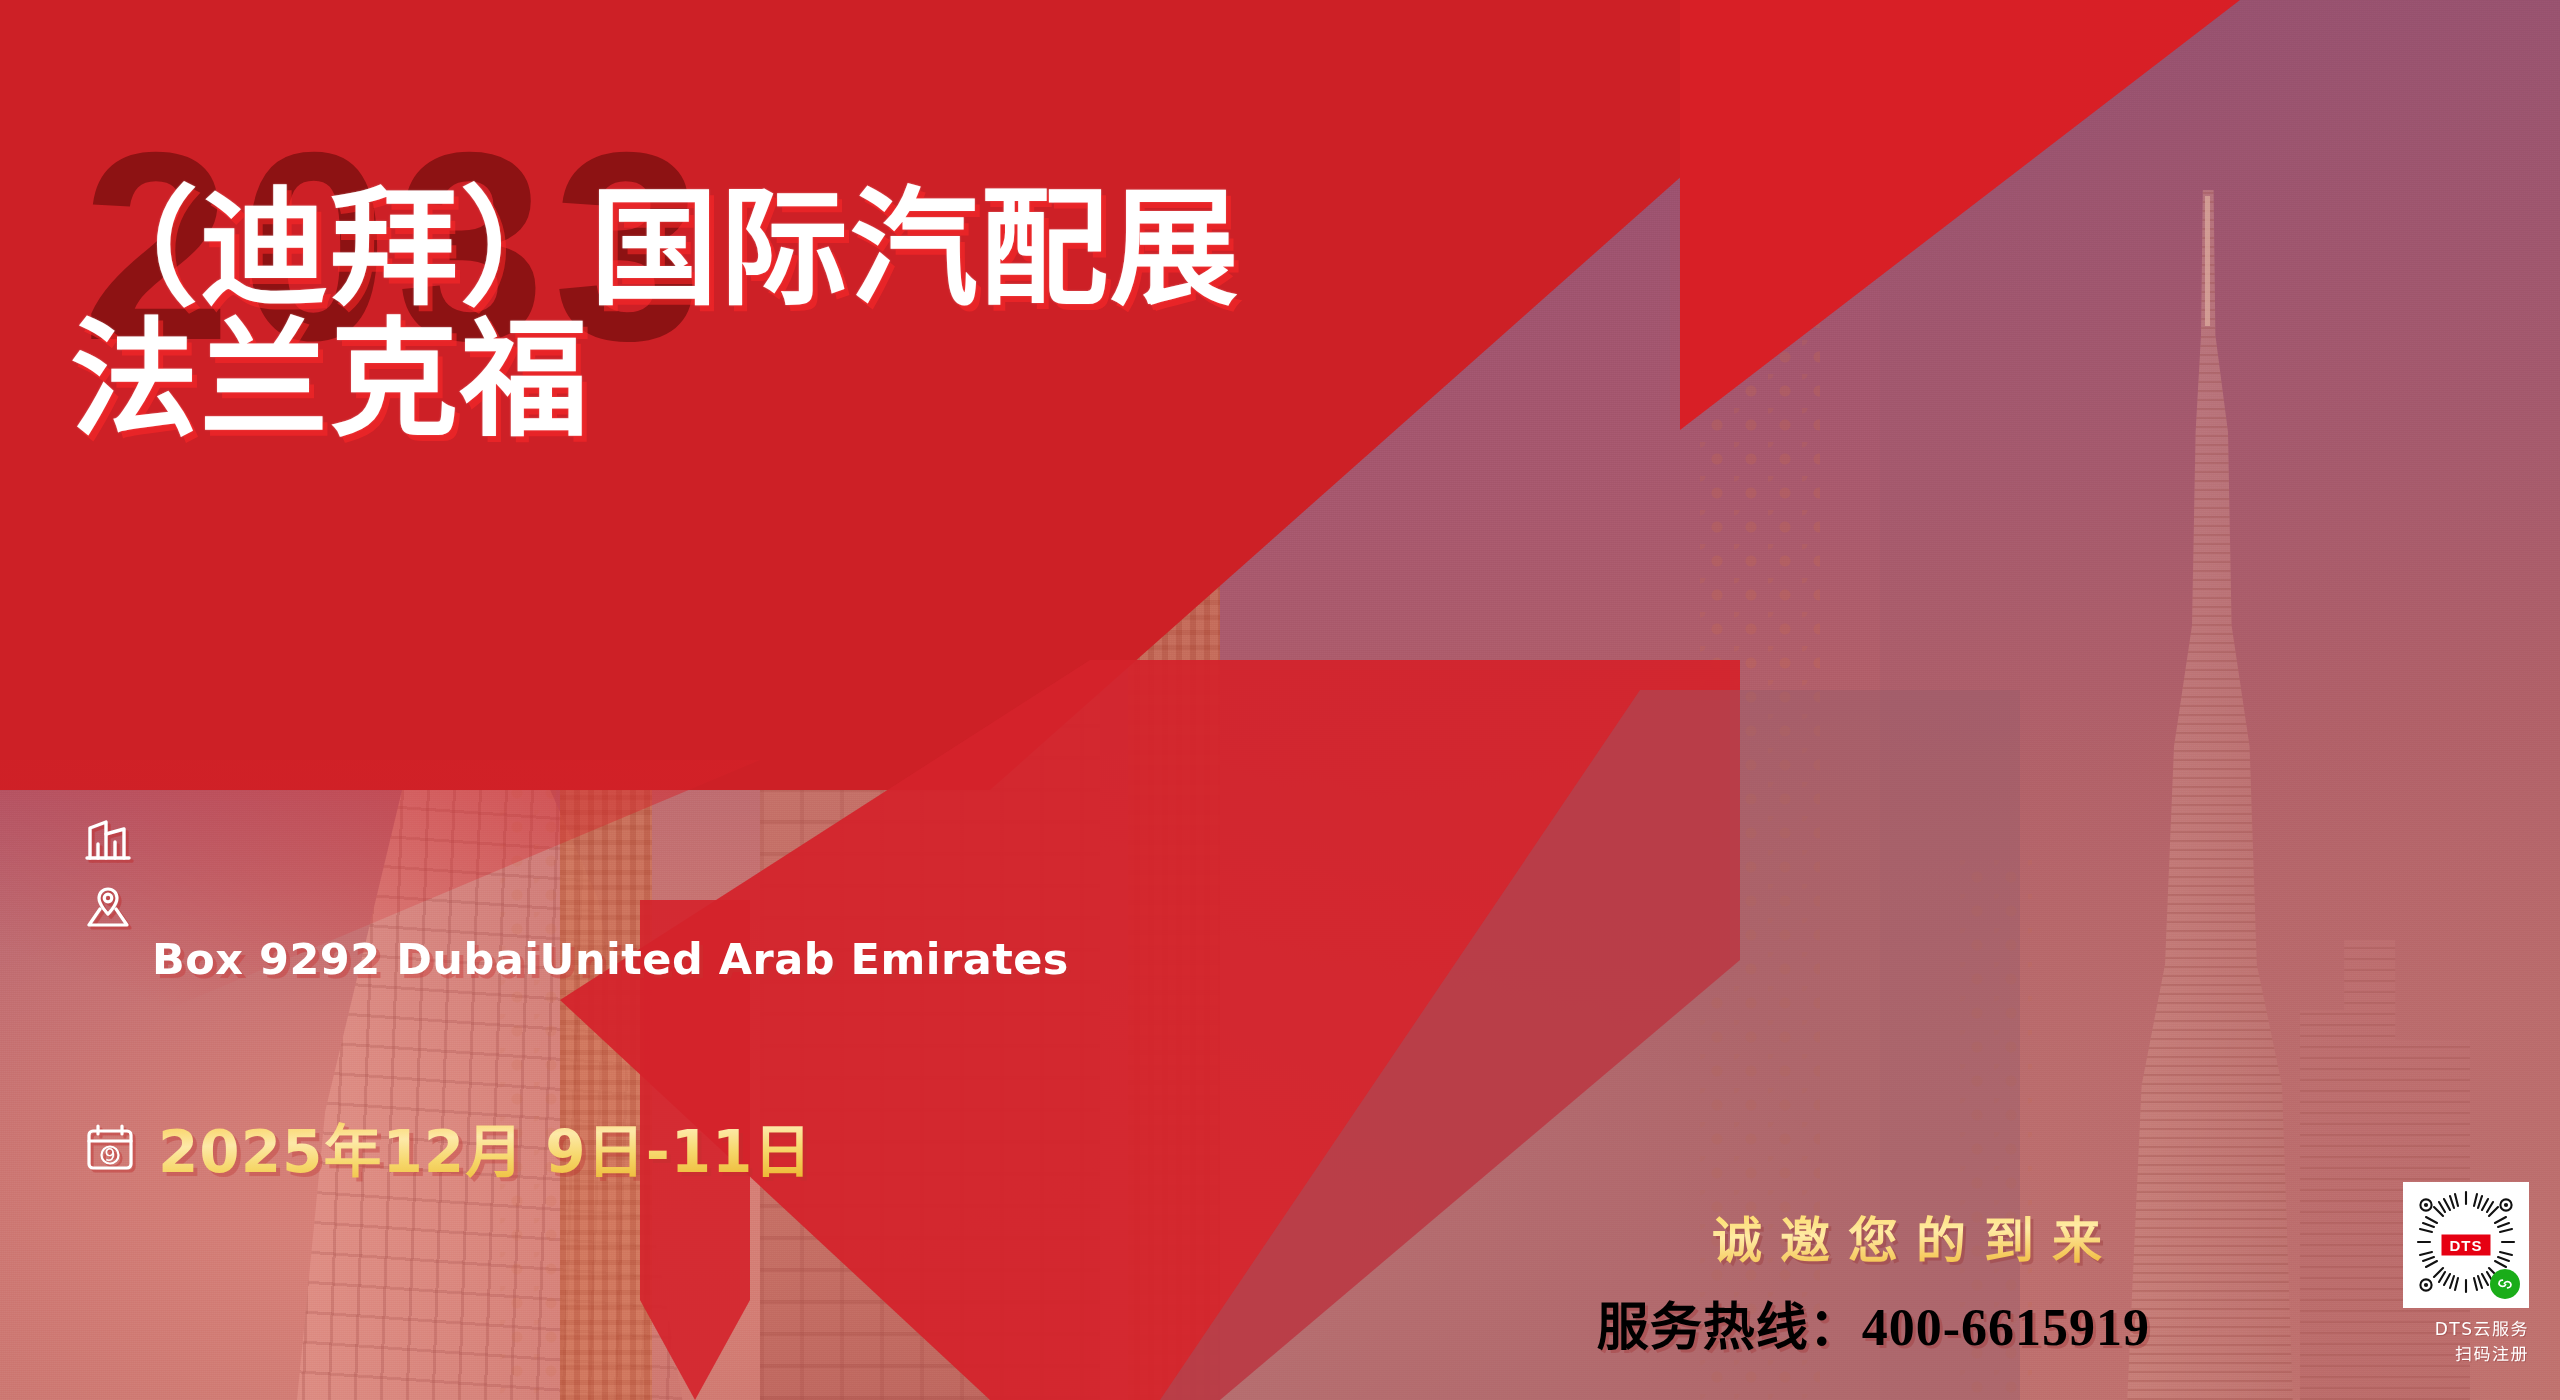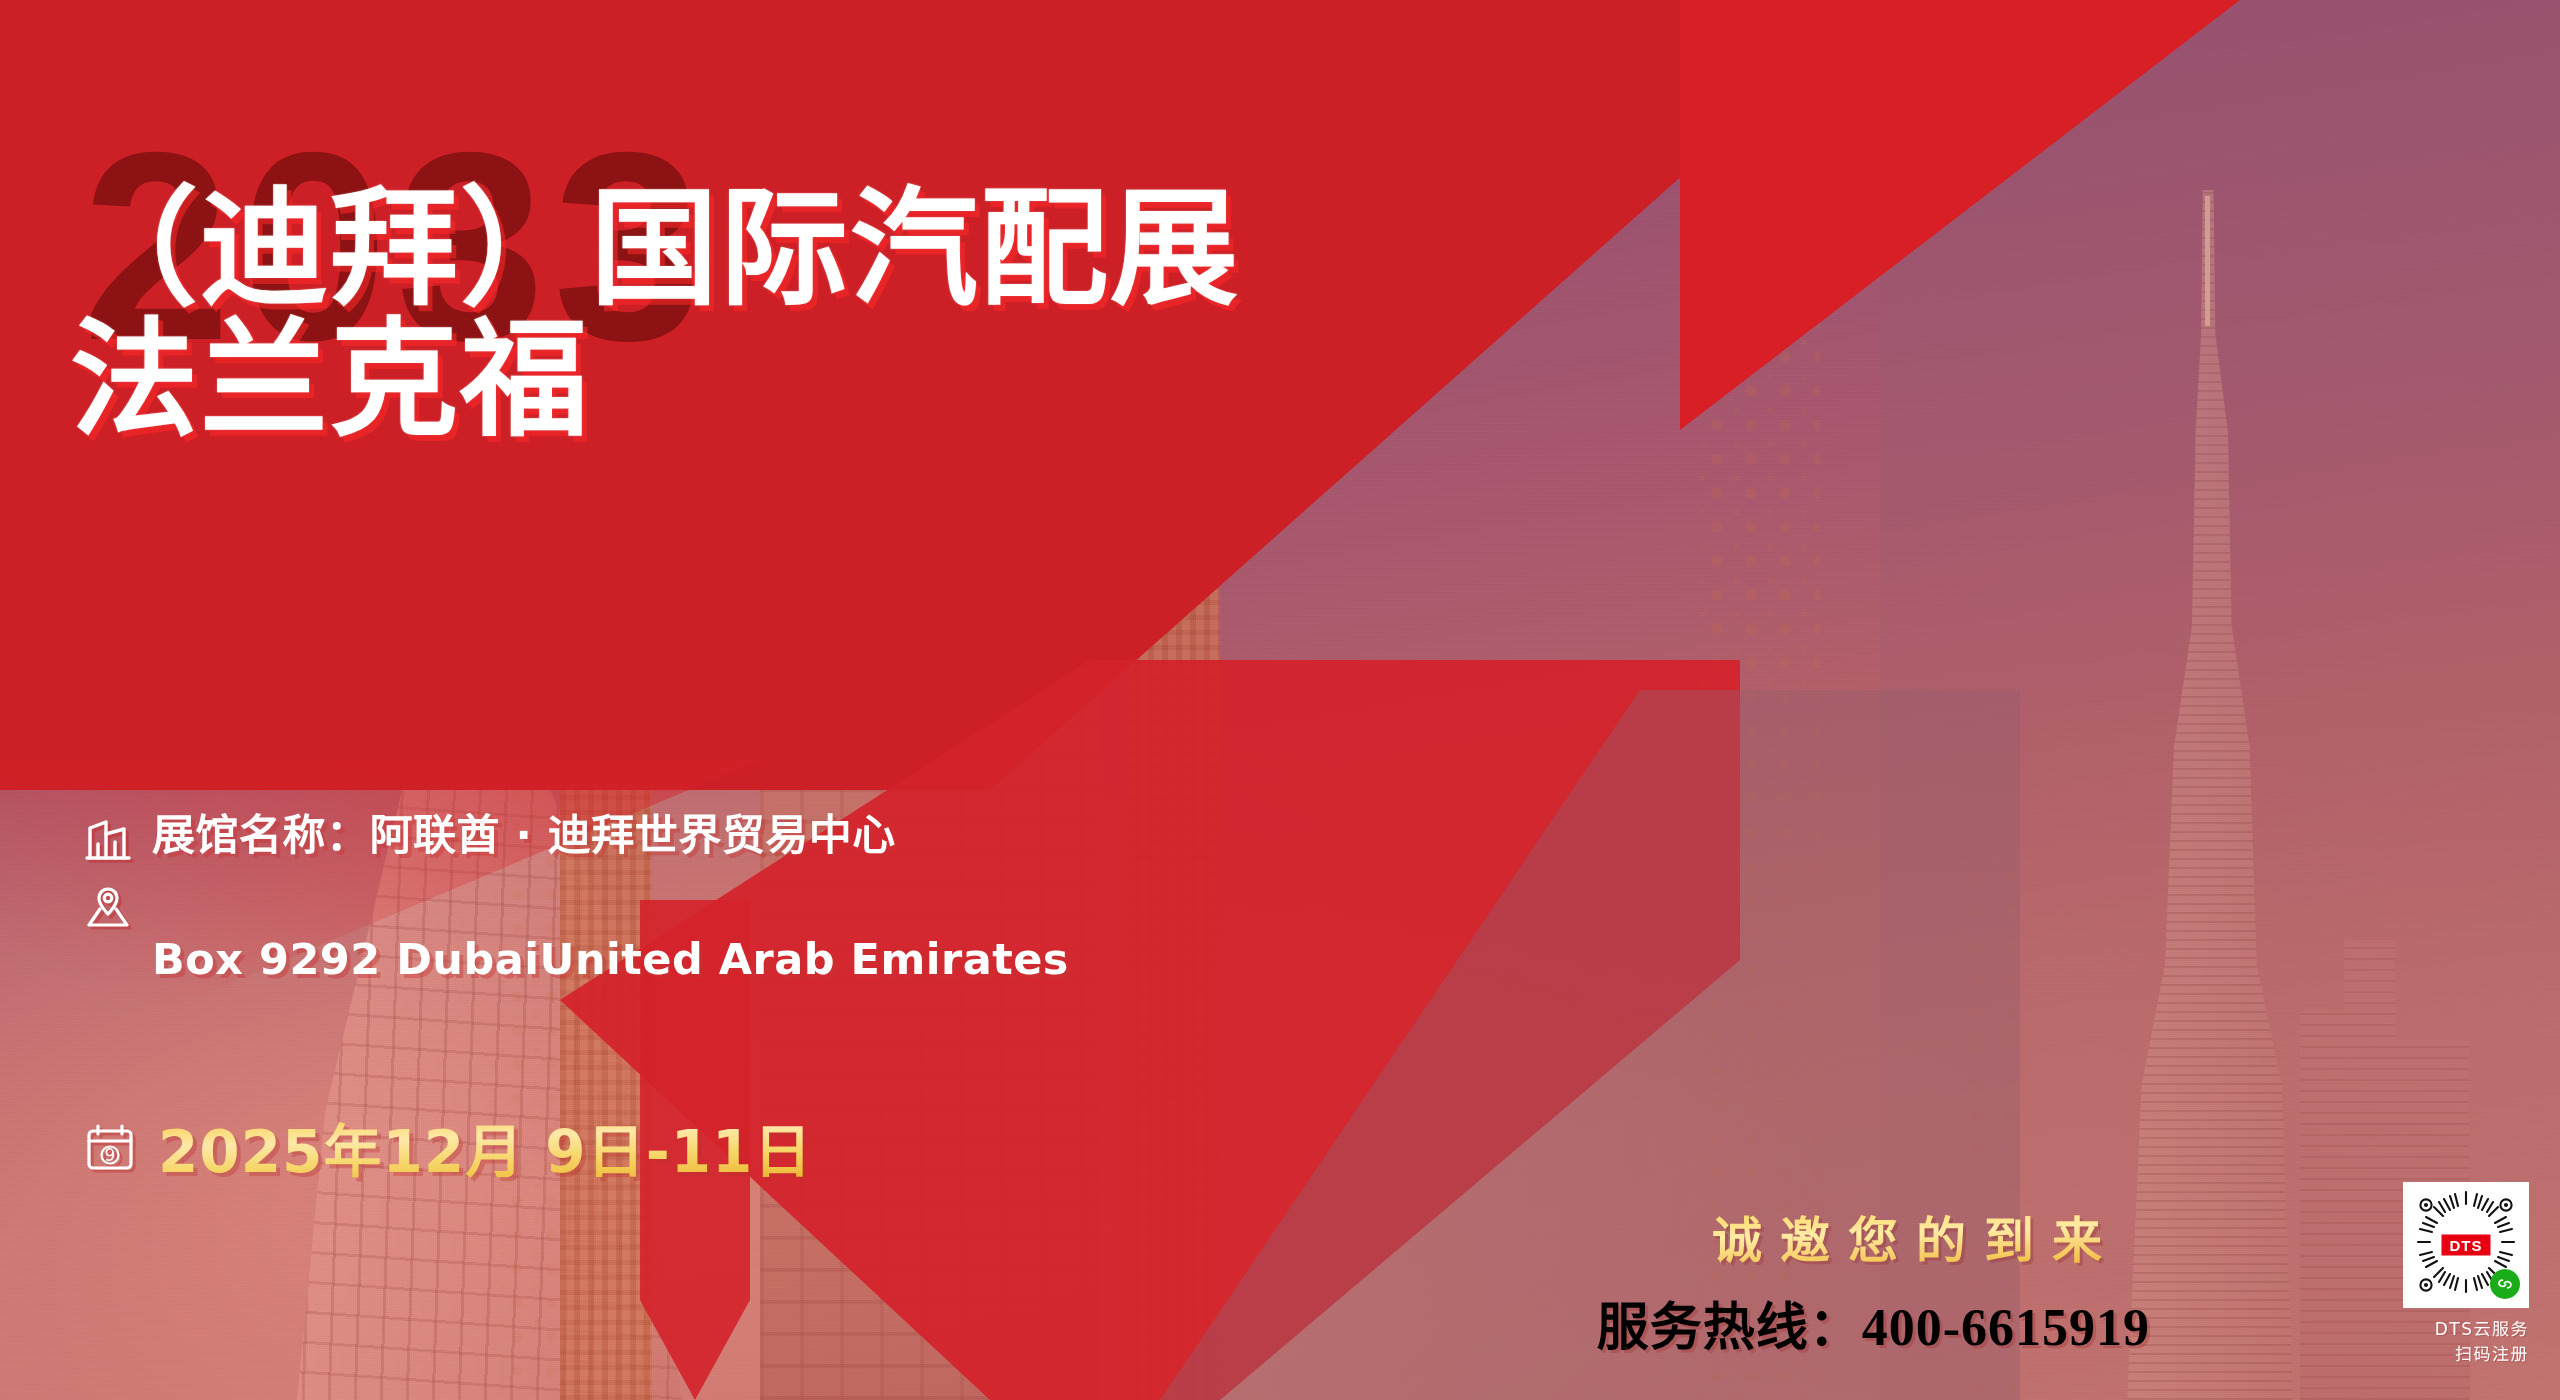--- a/index.html
+++ b/index.html
@@ -339,21 +339,20 @@
       <div class="info-row">
         <span class="info-icon">
           <svg viewBox="0 0 52 52" fill="none" stroke="#ffffff" stroke-width="3.4" stroke-linecap="round" stroke-linejoin="round">
             <path d="M8 44 L8 14 L24 8 L24 44"></path>
             <path d="M24 20 L42 15 L42 44"></path>
             <path d="M5 44 L47 44"></path>
             <path d="M16 44 L16 30"></path>
             <path d="M33 44 L33 28"></path>
           </svg>
         </span>
-        <span class="info-text">展馆名称：阿联酋 · 迪拜世界贸易中心</span>
       </div>
 
       <div class="info-row">
         <span class="info-icon">
           <svg viewBox="0 0 52 52" fill="none" stroke="#ffffff" stroke-width="3.2" stroke-linecap="round" stroke-linejoin="round">
             <path d="M26 9 C31.2 9 35 12.9 35 18 C35 25 26 34 26 34 C26 34 17 25 17 18 C17 12.9 20.8 9 26 9 Z"></path>
             <circle cx="26" cy="18" r="3.8"></circle>
             <path d="M18 29 L7 45 L45 45 L34 29"></path>
           </svg>
         </span>

